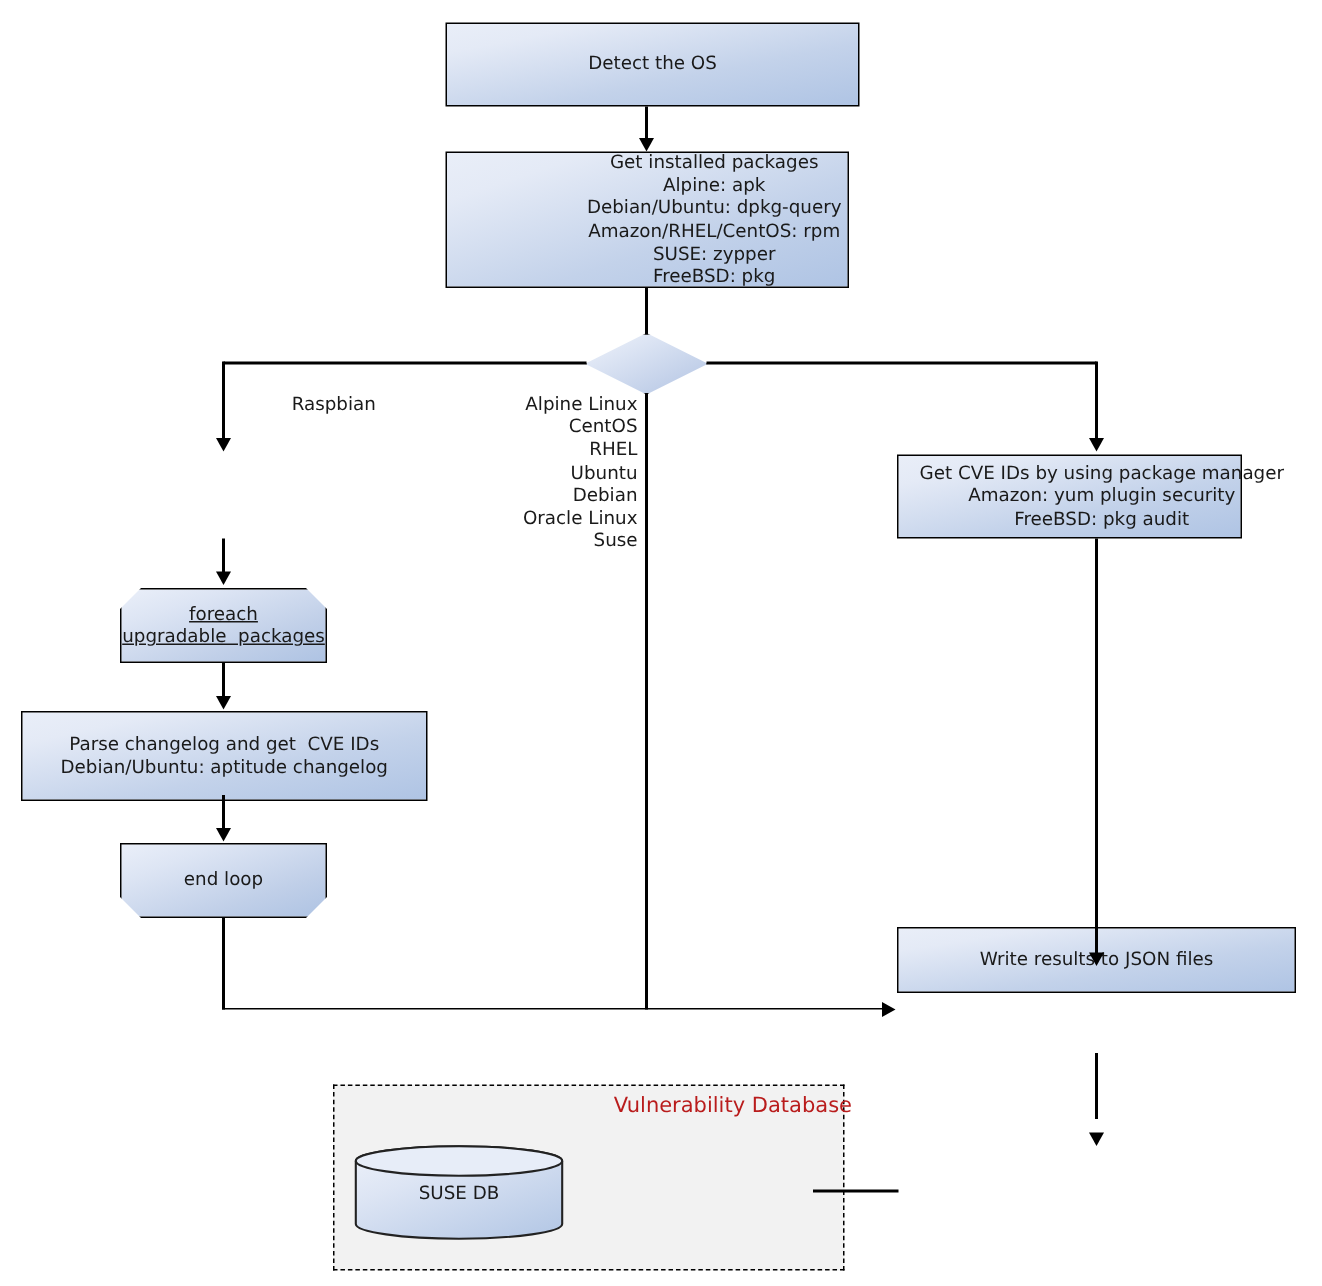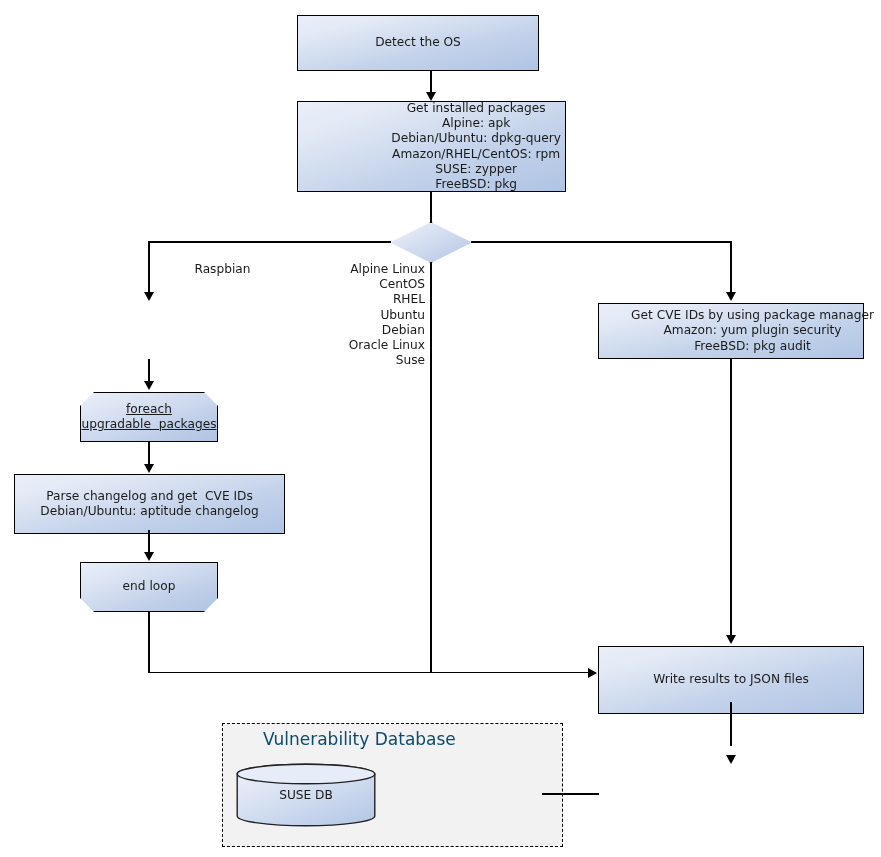--- a/index.html
+++ b/index.html
@@ -70,22 +70,23 @@
 
   
   .group-frame{
     position:absolute;
     box-sizing:border-box;
     border:1.7px dashed #000000;
     background:#f2f2f2;
   }
   .group-title{
     position:absolute;
-    font-size:17px;
-    color:#0c4a6e;
+    font-size:14px;
+    color:#b91c1c;
+    text-align:right;
     white-space:nowrap;
   }
 
   
   .ln{position:absolute;background:#000000;}
   .vln{width:1.6px;}
   .hln{height:1.6px;}
   .arrow{position:absolute;width:0;height:0;}
   .arrow.down{
     border-left:5.2px solid transparent;
@@ -107,21 +108,21 @@
     white-space:pre;
   }
   .elabel.center{text-align:center;}
   .elabel.rightal{text-align:right;}
 </style>
 </head>
 <body>
 
 <div id="canvas">
 
-  <div class="node" style="left:297px;top:15px;width:242px;height:56px;">
+  <div class="node" style="left:297px;top:15px;width:276px;height:56px;">
     <span class="txt">Detect the OS</span>
   </div>
 
   <div class="node rtl" style="left:297px;top:101px;width:269px;height:91px;">
     <span class="txt">Get installed packages
 Alpine: apk
 Debian/Ubuntu: dpkg-query
 Amazon/RHEL/CentOS: rpm
 SUSE: zypper
 FreeBSD: pkg</span>
@@ -141,27 +142,27 @@
   <div class="node" style="left:14px;top:474px;width:271px;height:60px;">
     <span class="txt">Parse changelog and get  CVE IDs
 Debian/Ubuntu: aptitude changelog</span>
   </div>
 
   <div class="node loop-end" style="left:80px;top:562px;width:138px;height:50px;">
     <span class="shape"></span>
     <span class="txt">end loop</span>
   </div>
 
-  <div class="node" style="left:598px;top:303px;width:266px;height:56px;padding-left:43px;">
+  <div class="node" style="left:598px;top:303px;width:230px;height:56px;padding-left:43px;">
     <span class="txt">Get CVE IDs by using package manager
 Amazon: yum plugin security
 FreeBSD: pkg audit</span>
   </div>
 
-  <div class="node" style="left:598px;top:646px;width:266px;height:68px;">
+  <div class="node" style="left:598px;top:618px;width:266px;height:44px;">
     <span class="txt">Write results to JSON files</span>
   </div>
 
 
   <div class="group-frame" style="left:222px;top:723px;width:341px;height:124px;"></div>
   <div class="group-title" style="left:263px;top:729px;width:305px;">Vulnerability Database</div>
 
   <div class="cyl" style="left:236px;top:763px;width:140px;height:64px;">
     <svg width="140" height="64" viewBox="0 0 140 64">
       <defs>

